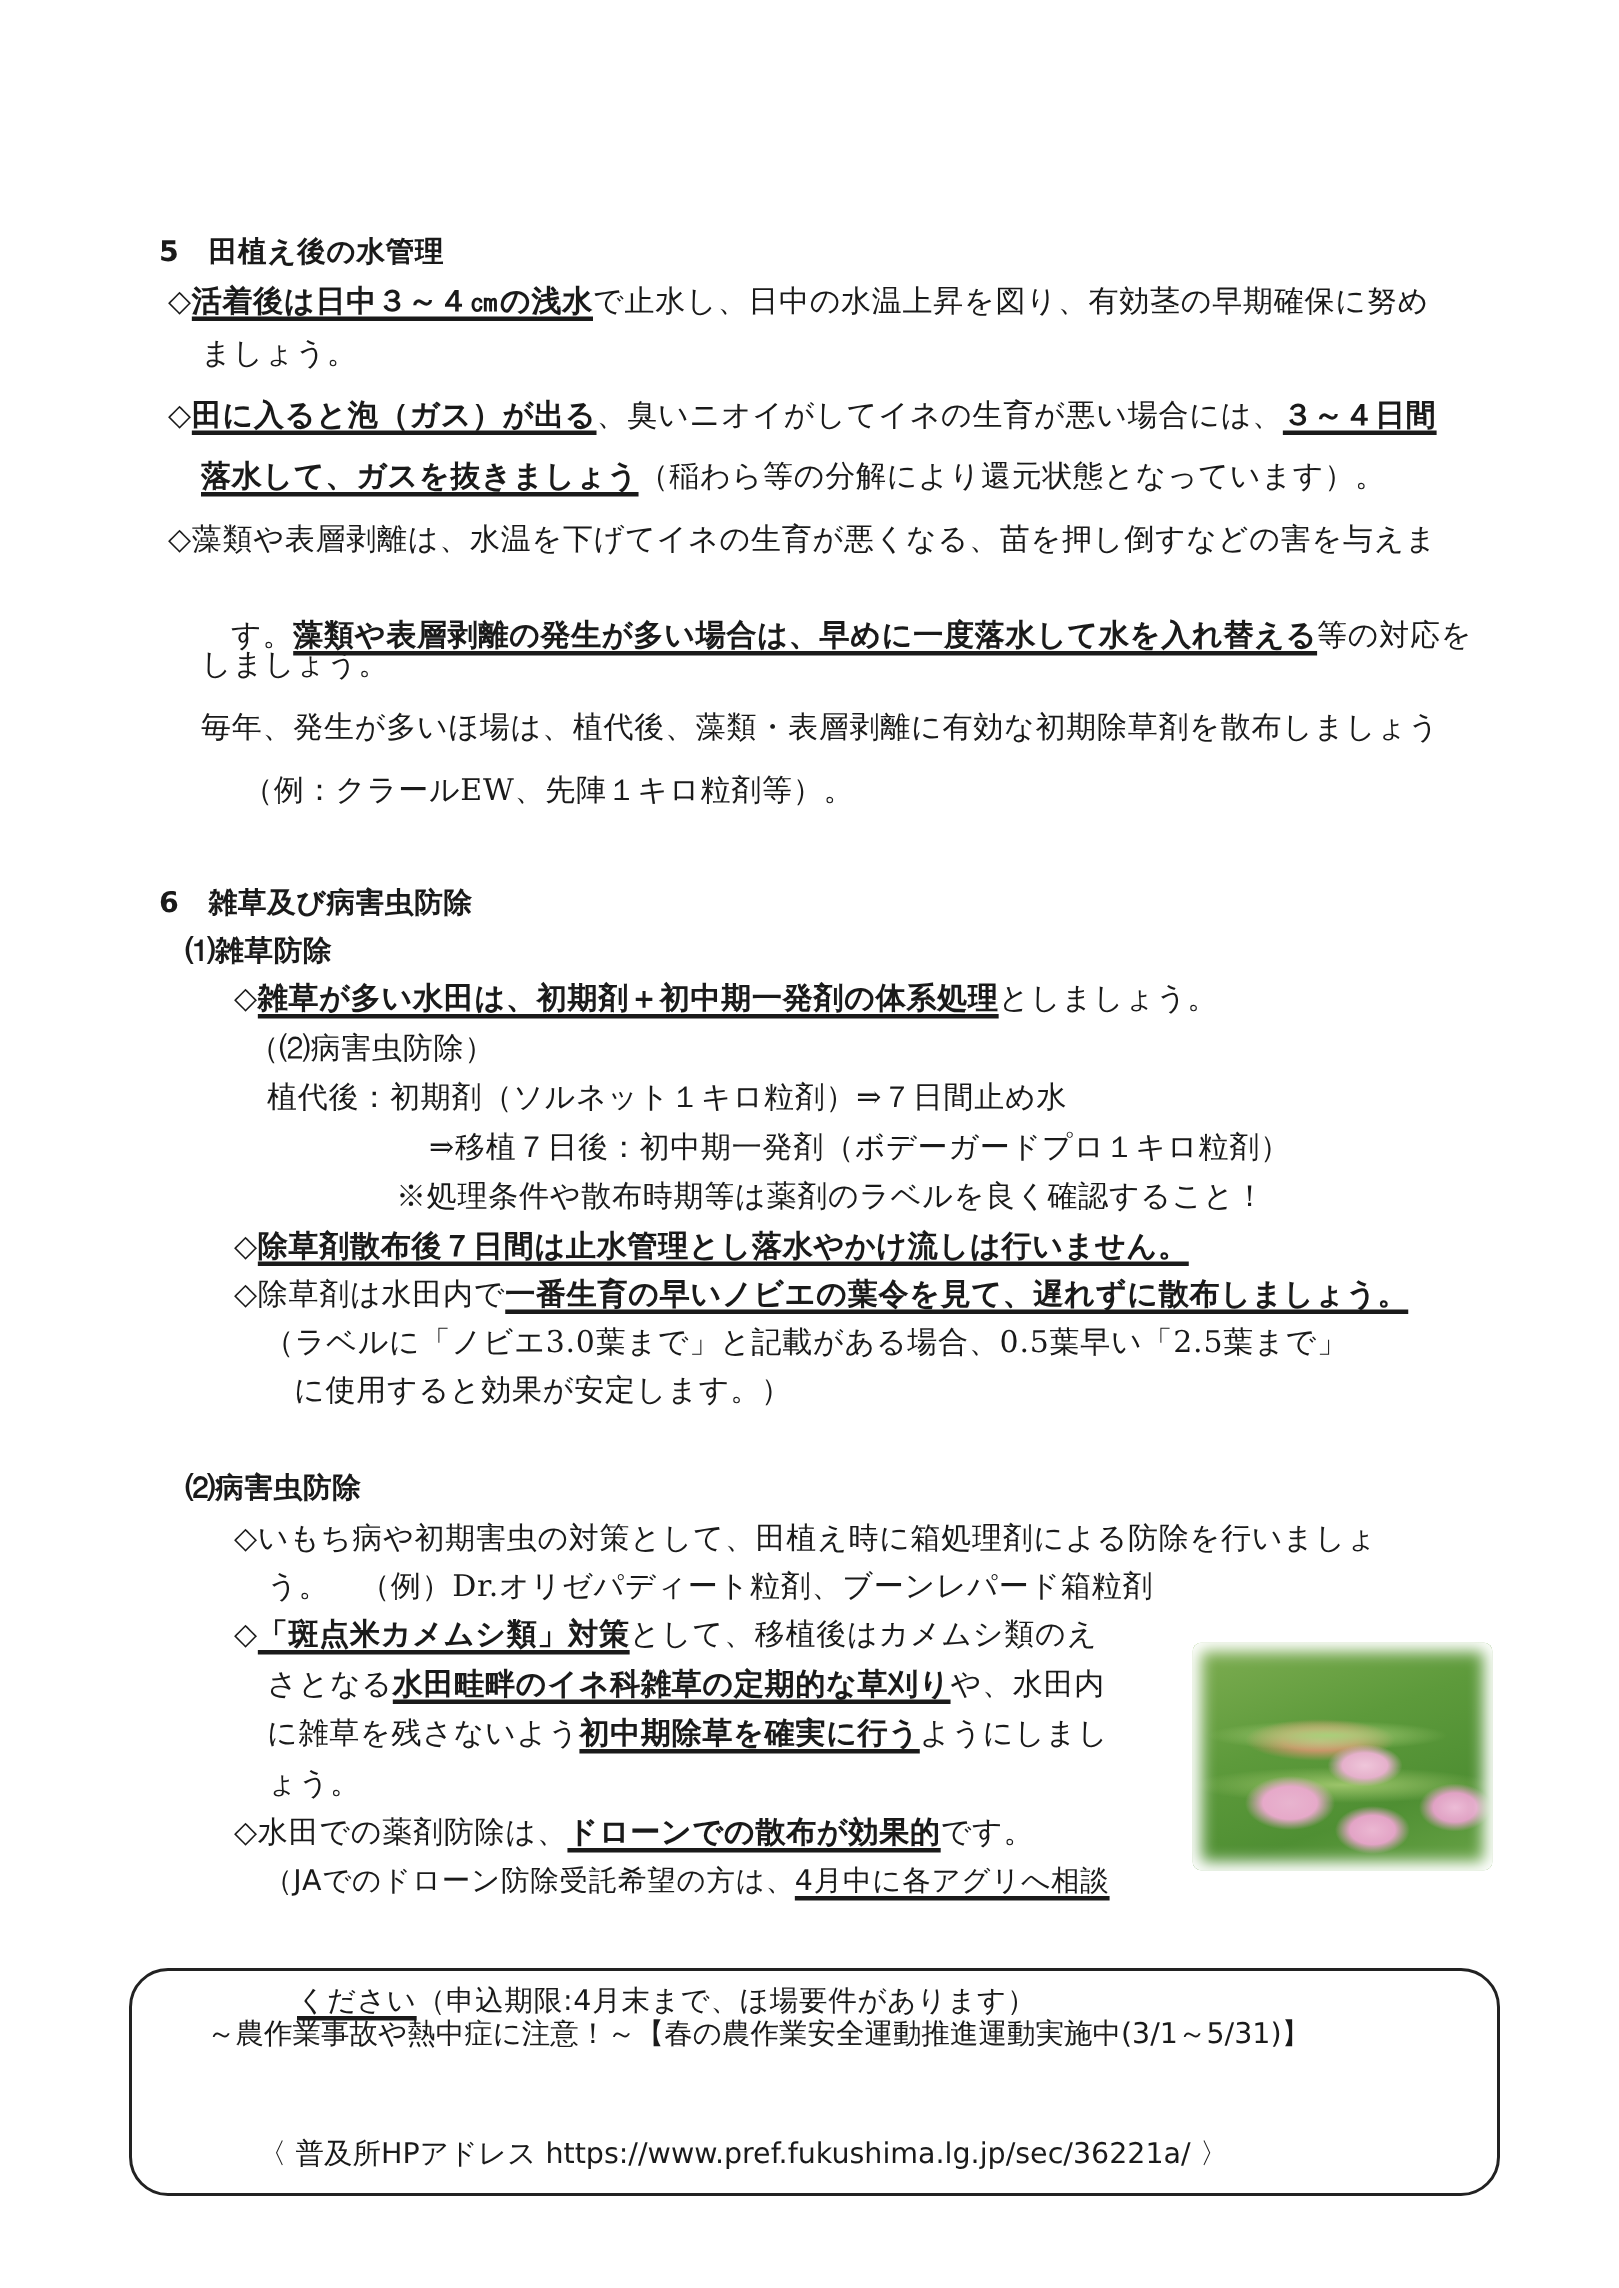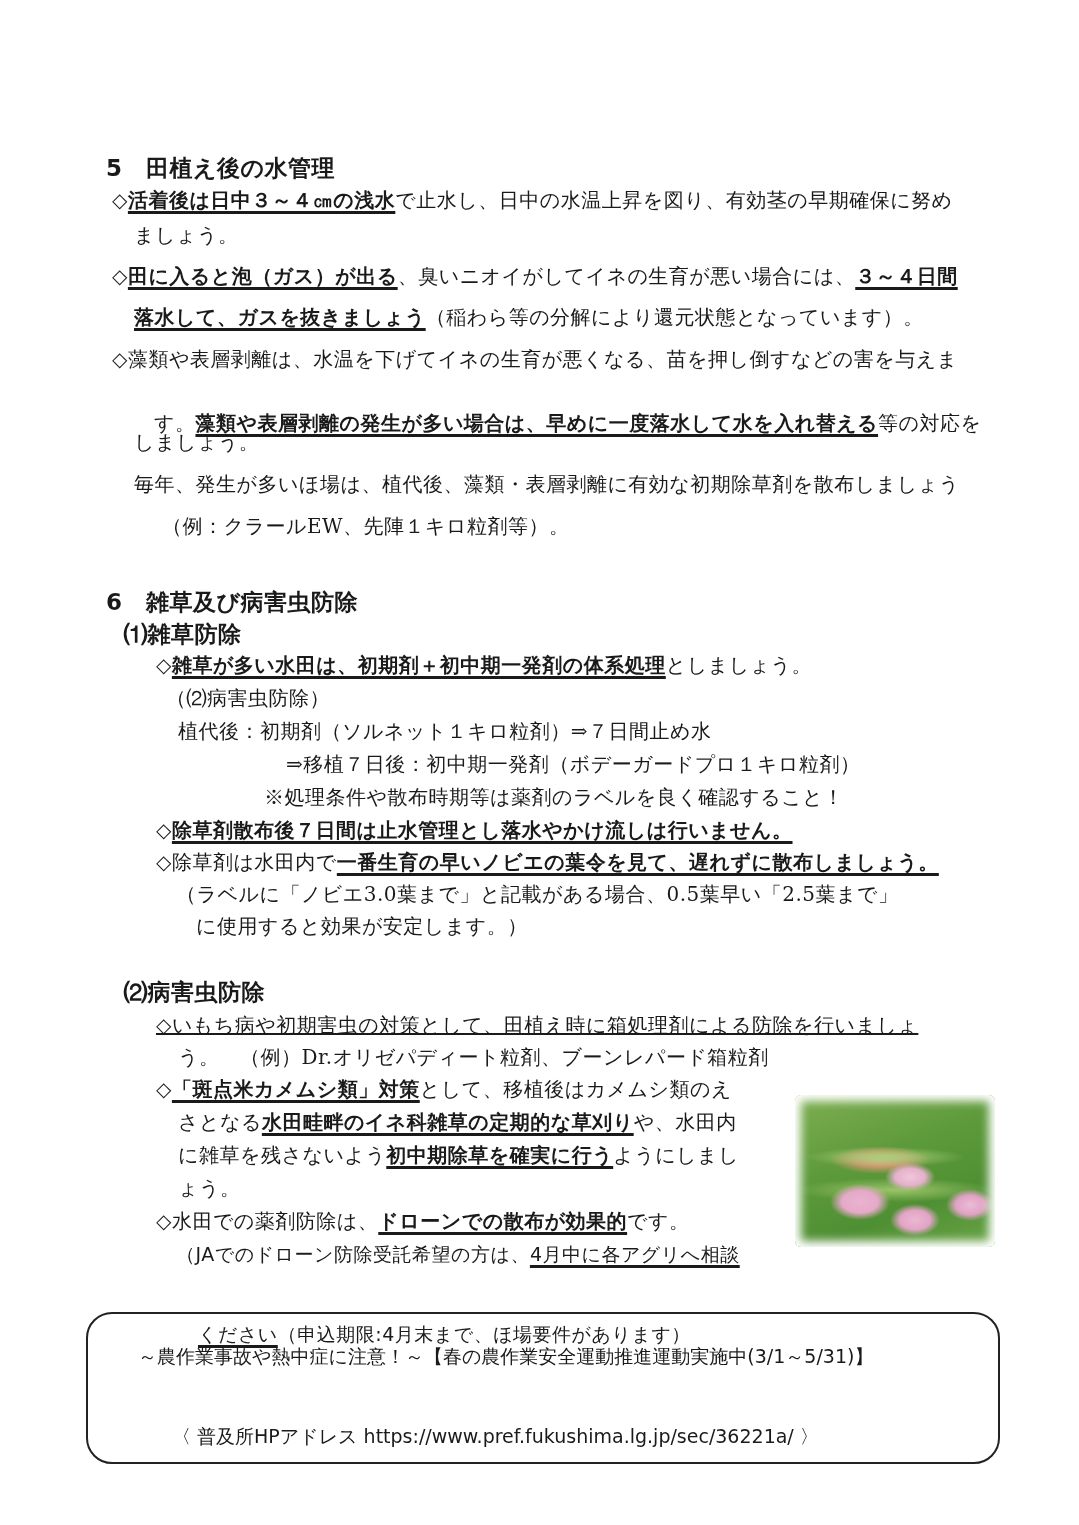--- a/index.html
+++ b/index.html
@@ -2,21 +2,21 @@
 <html><head>
 <meta charset="utf-8">
 <style>
   html, body { margin:0; padding:0; background:#ffffff; }
   body { width:1079px; height:1525px; position:relative; overflow:hidden;
          font-family:"DejaVu Serif","Liberation Serif",serif; color:#1a1a1a; }
   .ln { position:absolute; white-space:nowrap; font-size:20px; line-height:28px; letter-spacing:0.5px; }
   .gothic { font-family:"DejaVu Sans","Liberation Sans",sans-serif; }
   .b { font-family:Liberation Serif, serif; font-weight:bold; }
   .u { text-decoration:underline; text-decoration-thickness:3px; text-underline-offset:4px; }
-  .h { font-family:"DejaVu Sans","Liberation Sans",sans-serif; font-weight:bold; font-size:23px; }
+  .h { font-family:"DejaVu Sans","Liberation Sans",sans-serif; font-weight:bold; font-size:19px; }
   .photo { position:absolute; left:795px; top:1095px; width:200px; height:152px; border-radius:6px;
            background:
              radial-gradient(ellipse 30px 18px at 65px 107px, #e8b4cf 0%, #e6a9c9 60%, rgba(230,169,201,0) 100%),
              radial-gradient(ellipse 25px 16px at 120px 125px, #ebb7d2 0%, #e3a4c6 60%, rgba(227,164,198,0) 100%),
              radial-gradient(ellipse 24px 16px at 175px 110px, #ecbcd6 0%, #e0a2c4 60%, rgba(224,162,196,0) 100%),
              radial-gradient(ellipse 25px 14px at 115px 82px, #efc6da 0%, #e5b0cb 60%, rgba(229,176,203,0) 100%),
              radial-gradient(ellipse 80px 10px at 90px 62px, #a9cf7a 0%, rgba(169,207,122,0) 100%),
              radial-gradient(ellipse 100px 12px at 100px 95px, #9cc46a 0%, rgba(156,196,106,0) 100%),
              radial-gradient(ellipse 50px 14px at 85px 65px, #d7b28a 0%, #c9976a 50%, rgba(201,151,106,0) 100%),
              linear-gradient(160deg, #7fae52 0%, #5d9a3b 40%, #4f8f33 70%, #6aa548 100%);
@@ -65,21 +65,21 @@
 <div class="ln" style="left:156px;top:816px;">
   <span>◇</span><span class="b u">除草剤散布後７日間は止水管理とし落水やかけ流しは行いません。</span>
 </div>
 <div class="ln" style="left:156px;top:848px;">
   <span>◇</span><span>除草剤は水田内で</span><span class="b u">一番生育の早いノビエの葉令を見て、遅れずに散布しましょう。</span>
 </div>
 <div class="ln" style="left:176px;top:880px;">（ラベルに「ノビエ3.0葉まで」と記載がある場合、0.5葉早い「2.5葉まで」</div>
 <div class="ln" style="left:196px;top:912px;">に使用すると効果が安定します。）</div>
 
 <div class="ln h" style="left:124px;top:978px;">⑵病害虫防除</div>
-<div class="ln" style="left:156px;top:1011px;text-decoration:underline;">◇いもち病や初期害虫の対策として、田植え時に箱処理剤による防除を行いましょ</div>
+<div class="ln" style="left:156px;top:1011px;">◇いもち病や初期害虫の対策として、田植え時に箱処理剤による防除を行いましょ</div>
 <div class="ln" style="left:178px;top:1043px;">う。　（例）Dr.オリゼパディート粒剤、ブーンレパード箱粒剤</div>
 
 <div class="ln" style="left:156px;top:1075px;">
   <span>◇</span><span class="b u">「斑点米カメムシ類」対策</span><span>として、移植後はカメムシ類のえ</span>
 </div>
 <div class="ln" style="left:178px;top:1108px;">
   <span>さとなる</span><span class="b u">水田畦畔のイネ科雑草の定期的な草刈り</span><span>や、水田内</span>
 </div>
 <div class="ln" style="left:178px;top:1141px;">
   <span>に雑草を残さないよう</span><span class="b u">初中期除草を確実に行う</span><span>ようにしまし</span>

